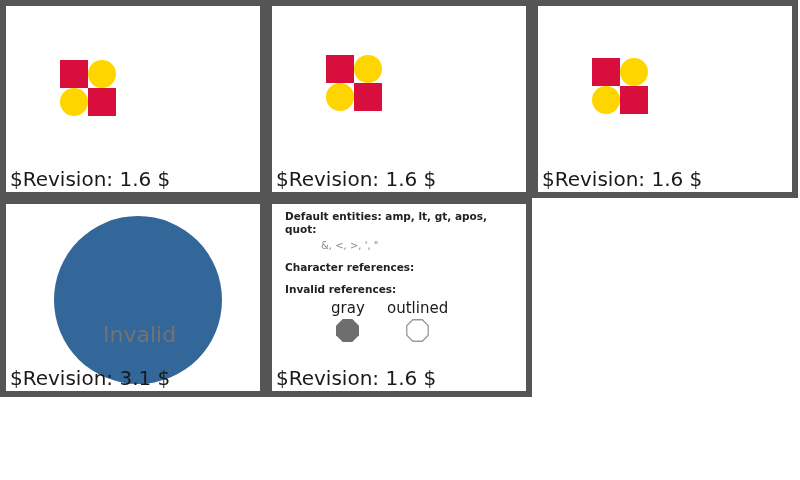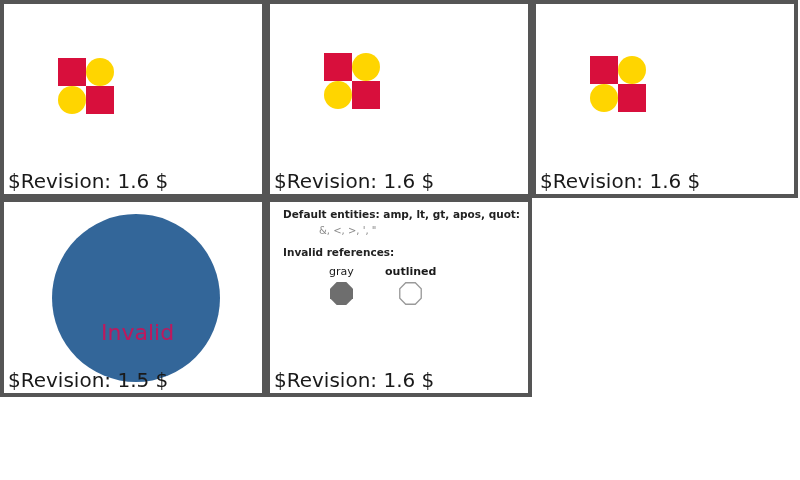--- a/index.html
+++ b/index.html
@@ -7,21 +7,21 @@
     width:800px; height:480px;
     background:#ffffff;
     font-family:"DejaVu Sans", sans-serif;
     overflow:hidden;
   }
   #stage { position:relative; width:800px; height:480px; background:#fff; }
 
   .panel {
     position:absolute;
     background:#ffffff;
-    border:4px solid #a3a3a3;
+    border:6px solid #a3a3a3;
   }
 
   .panel-caption {
     position:absolute;
     left:4px;
     bottom:2px;
     font-size:20px;
     line-height:22px;
     color:#1a1a1a;
     font-family:"DejaVu Sans", sans-serif;
@@ -59,21 +59,21 @@
     margin-top:3px;
     white-space:nowrap;
   }
   .ent-row {
     position:relative;
     margin-top:6px;
     height:46px;
   }
   .ent-item { position:absolute; top:0; text-align:center; }
   .ent-label {
-    font-size:11px;
+    font-size:15px;
     line-height:13px;
     color:#1a1a1a;
     white-space:nowrap;
   }
   .ent-shape { margin:4px auto 0 auto; display:block; }
 </style>
 </head>
 <body>
 
 <div id="stage">
@@ -107,41 +107,42 @@
     </svg>
     <div class="panel-caption" style="color: rgb(26, 26, 26);">$Revision: 1.6 $</div>
   </div>
 
   <div class="panel" id="p3" style="left: 0px; top: 198px; width: 266px; height: 199px; border-color: rgb(85, 85, 85);">
     <div class="big-circle-wrap">
       <svg id="p3-svg" width="100%" height="100%">
         <circle id="p3-circle" cx="132" cy="96" r="84" fill="#336699"></circle>
       </svg>
     </div>
-    <div class="invalid-label" id="p3-label" style="left: 97px; top: 120px; color: #be185d;">Invalid</div>
-    <div class="panel-caption" style="color: rgb(26, 26, 26);">$Revision: 1.5 $</div>
+    <div class="invalid-label" id="p3-label" style="left: 97px; top: 120px; color: #737373;">Invalid</div>
+    <div class="panel-caption" style="color: rgb(26, 26, 26);">$Revision: 3.1 $</div>
   </div>
 
   <div class="panel" id="p4" style="left: 266px; top: 198px; width: 266px; height: 199px; border-color: rgb(85, 85, 85);">
     <div class="doc">
 
       <div class="doc-head first">Default entities: amp, lt, gt, apos, quot:</div>
       <div class="doc-val">&amp;, &lt;, &gt;, ', "</div>
 
+      <div class="doc-head">Character references:</div>
 
       <div class="doc-head">Invalid references:</div>
 
       <div class="ent-row">
         <div class="ent-item" id="ent0" style="left: 46px;">
           <div class="ent-label">gray</div>
           <svg class="ent-shape" viewBox="0 0 24 24" width="23" height="23">
             <polygon id="oct0" points="7,0 17,0 24,7 24,17 17,24 7,24 0,17 0,7" fill="#6e6e6e" stroke="#6e6e6e" stroke-width="0"></polygon>
           </svg>
         </div>
-        <div class="ent-item" id="ent1" style="left: 102px; font-weight: bold;">
+        <div class="ent-item" id="ent1" style="left: 102px;">
           <div class="ent-label">outlined</div>
           <svg class="ent-shape" viewBox="0 0 24 24" width="23" height="23">
             <polygon id="oct1" points="7,0.8 17,0.8 23.2,7 23.2,17 17,23.2 7,23.2 0.8,17 0.8,7" fill="#ffffff" stroke="#9a9a9a" stroke-width="1.4"></polygon>
           </svg>
         </div>
       </div>
 
     </div>
     <div class="panel-caption" style="color: rgb(26, 26, 26);">$Revision: 1.6 $</div>
   </div>

